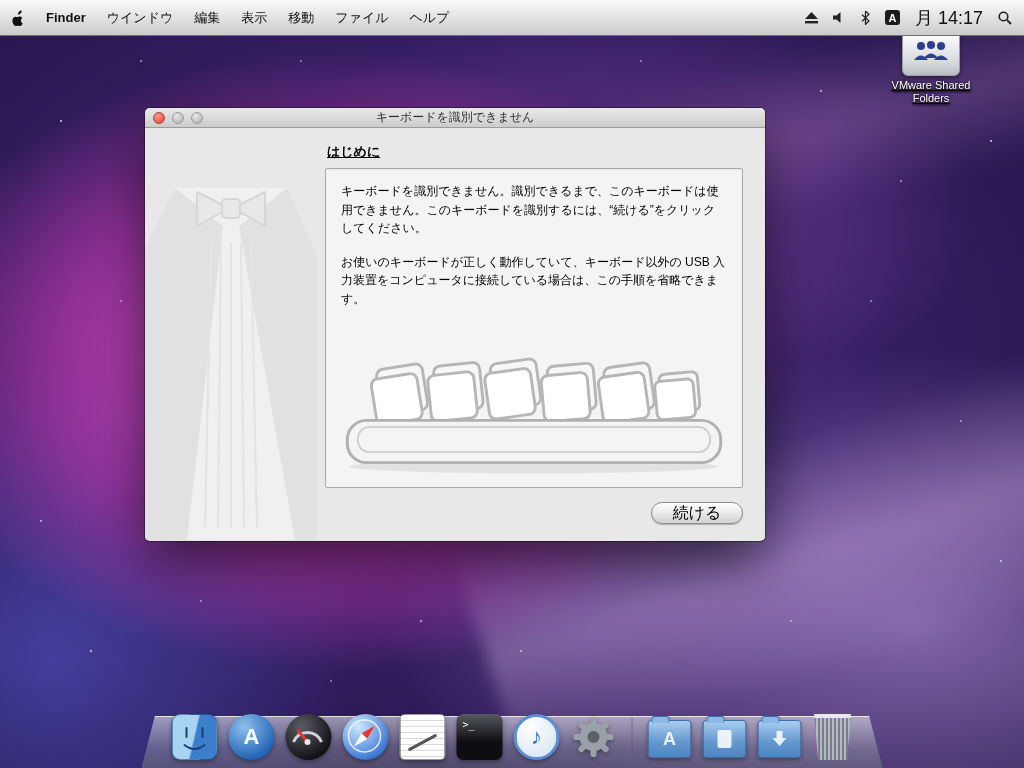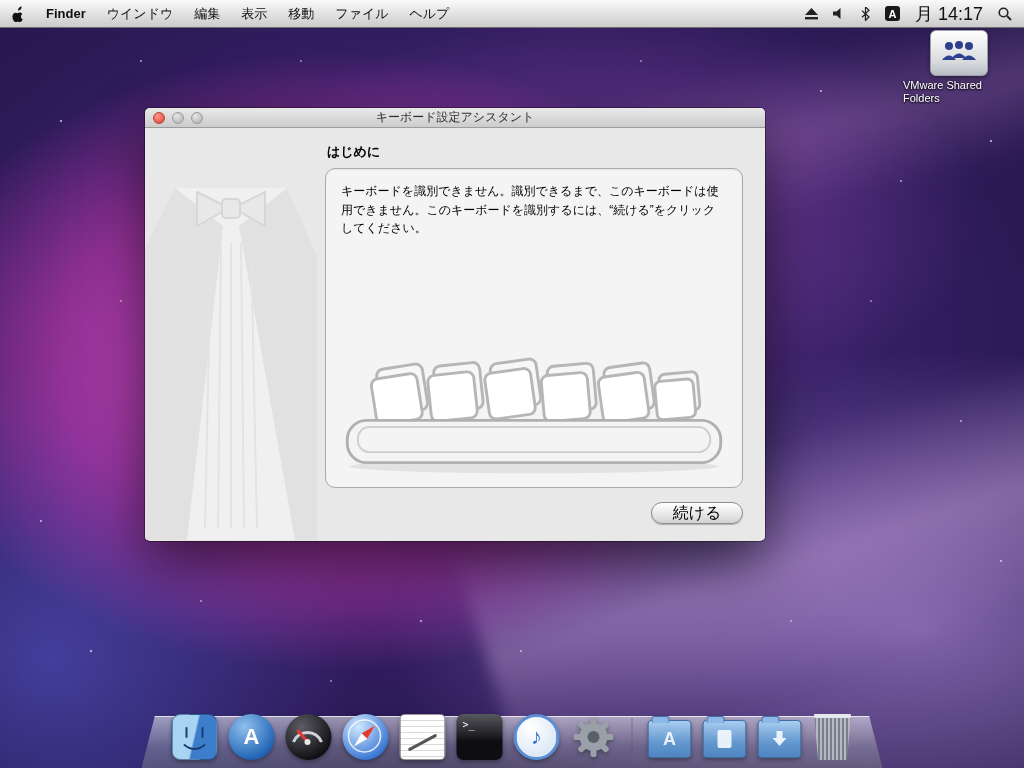--- a/index.html
+++ b/index.html
@@ -40,39 +40,39 @@
       820px 90px 0 rgba(255,255,255,.7), 900px 180px 0 rgba(255,255,255,.6),
       990px 140px 0 rgba(255,255,255,.8), 870px 300px 0 rgba(255,255,255,.5),
       960px 420px 0 rgba(255,255,255,.6), 1000px 560px 0 rgba(255,255,255,.7),
       790px 620px 0 rgba(255,255,255,.5), 520px 650px 0 rgba(255,255,255,.6),
       640px 60px 0 rgba(255,255,255,.5), 300px 60px 0 rgba(255,255,255,.5),
       140px 60px 0 rgba(255,255,255,.6), 420px 620px 1px rgba(255,255,255,.8);
   }
 
   
   .menubar {
-    position:absolute; top:0; left:0; right:0; height:28px; z-index:60;
+    position:absolute; top:0; left:0; right:0; height:36px; z-index:60;
     display:flex; align-items:center; padding:0 12px;
     background:linear-gradient(#fafafa,#cbcbcb);
     border-bottom:1px solid #6f6f6f;
     font-size:13px; color:#101010;
   }
   .menu-left { display:flex; align-items:center; gap:21px; }
   .menu-left .appname { font-weight:bold; }
   .menu-item { cursor:default; }
   .menu-right { margin-left:auto; display:flex; align-items:center; gap:15px; }
   .mb-icon { display:inline-flex; align-items:center; }
   .input-badge {
     width:15px; height:15px; background:#1a1a1a; color:#fff; border-radius:3px;
     font-size:11px; font-weight:bold; display:flex; align-items:center; justify-content:center;
   }
   .clock { font-size:18px; }
 
   
-  .desktop-icon { position:absolute; left:903px; top:30px; width:112px; z-index:5; text-align:left; }
+  .desktop-icon { position:absolute; left:875px; top:30px; width:112px; z-index:5; text-align:center;text-decoration:underline; }
   .drive {
     width:58px; height:46px; margin:0 auto; border-radius:6px;
     background:linear-gradient(#ffffff,#d8dadd 70%,#b8bcc2);
     border:1px solid #9aa0a8; box-shadow:0 2px 4px rgba(0,0,0,.4);
     display:flex; align-items:center; justify-content:center;
   }
   .desktop-icon .label {
     margin-top:3px; font-size:11px; line-height:1.2; color:#fff;
     text-shadow:0 1px 2px rgba(0,0,0,.9), 0 0 3px rgba(0,0,0,.7);
   }
@@ -91,23 +91,23 @@
   }
   .titlebar .title { font-size:12px; color:#2f2f2f; }
   .traffic { position:absolute; left:8px; top:4px; display:flex; gap:7px; }
   .tl { width:12px; height:12px; border-radius:50%; display:inline-block; }
   .tl.red  { background:radial-gradient(circle at 35% 30%, #ff9a8d, #ee6156 60%, #c9463c); border:1px solid #b0443a; }
   .tl.gray { background:radial-gradient(circle at 35% 30%, #e8e8e8, #bdbdbd 70%); border:1px solid #9a9a9a; }
 
   .window-body { position:relative; height:412px; background:#e8e8e8; }
   .watermark { position:absolute; left:0; top:0; bottom:0; width:172px; overflow:hidden; }
   .content { position:absolute; left:180px; right:22px; top:0; bottom:14px; }
-  .content h1 { font-size:13px; font-weight:bold; margin:15px 0 7px 2px; color:#000; }
+  .content h1 { font-size:13px; font-weight:bold; margin:15px 0 7px 2px; color:#000;text-decoration:underline; }
   .panel {
-    height:320px; border:1px solid #a9a9a9; border-radius:10px;
+    height:320px; border:1px solid #a9a9a9; border-radius:2px;
     background:#f4f4f4; padding:13px 15px; position:relative;
     box-shadow:inset 0 1px 2px rgba(0,0,0,.06);
   }
   .panel p { font-size:12px; line-height:1.55; margin:0 0 15px; color:#000; }
   .kbd-illustration { position:absolute; bottom:6px; left:50%; transform:translateX(-50%); }
   .button-row { margin-top:14px; text-align:right; }
   .aqua-btn {
     min-width:92px; height:22px; padding:0 18px; border-radius:11px;
     border:1px solid #8d8d8d; font-size:16px; color:#000;
     background:linear-gradient(#ffffff,#ececec 45%,#d2d2d2);
@@ -221,21 +221,21 @@
   <div class="label">VMware Shared Folders</div>
 </div>
 
 <div class="window">
   <div class="titlebar">
     <div class="traffic">
       <span class="tl red"></span>
       <span class="tl gray"></span>
       <span class="tl gray"></span>
     </div>
-    <span class="title">キーボード設定アシスタント</span>
+    <span class="title">キーボードを識別できません</span>
   </div>
   <div class="window-body">
     <div class="watermark">
       <svg width="172" height="412" viewBox="0 0 172 412">
         <path d="M30,60 L142,60 L152,412 L20,412 Z" fill="#f0f0f0"></path>
         <path d="M30,60 L78,98 L42,412 L0,412 L0,120 Z" fill="#e1e1e1"></path>
         <path d="M142,60 L94,98 L150,412 L172,412 L172,128 Z" fill="#e1e1e1"></path>
         <g stroke="#e3e3e3" stroke-width="2">
           <line x1="66" y1="115" x2="60" y2="400"></line>
           <line x1="76" y1="115" x2="73" y2="400"></line>
@@ -247,20 +247,21 @@
           <path d="M84,80 L52,64 L52,98 Z"></path>
           <path d="M88,80 L120,64 L120,98 Z"></path>
           <rect x="77" y="71" width="18" height="19" rx="4"></rect>
         </g>
       </svg>
     </div>
     <div class="content">
       <h1>はじめに</h1>
       <div class="panel">
         <p>キーボードを識別できません。識別できるまで、このキーボードは使用できません。このキーボードを識別するには、“続ける”をクリックしてください。</p>
+        <p>お使いのキーボードが正しく動作していて、キーボード以外の USB 入力装置をコンピュータに接続している場合は、この手順を省略できます。</p>
         <div class="kbd-illustration">
           <svg width="385" height="148" viewBox="0 0 400 152">
             <ellipse cx="200" cy="142" rx="192" ry="7" fill="#e2e2e2"></ellipse>
             <g stroke="#b6b6b6" stroke-width="3" fill="#ffffff" stroke-linejoin="round">
               <g transform="translate(30,52) rotate(-9)">
                   <rect x="7" y="-9" width="48" height="48" rx="7" fill="#f7f7f7"></rect>
                   <rect x="0" y="0" width="48" height="48" rx="7"></rect>
                 </g>
               <g transform="translate(89,48) rotate(-6)">
                   <rect x="7" y="-9" width="48" height="48" rx="7" fill="#f7f7f7"></rect>

